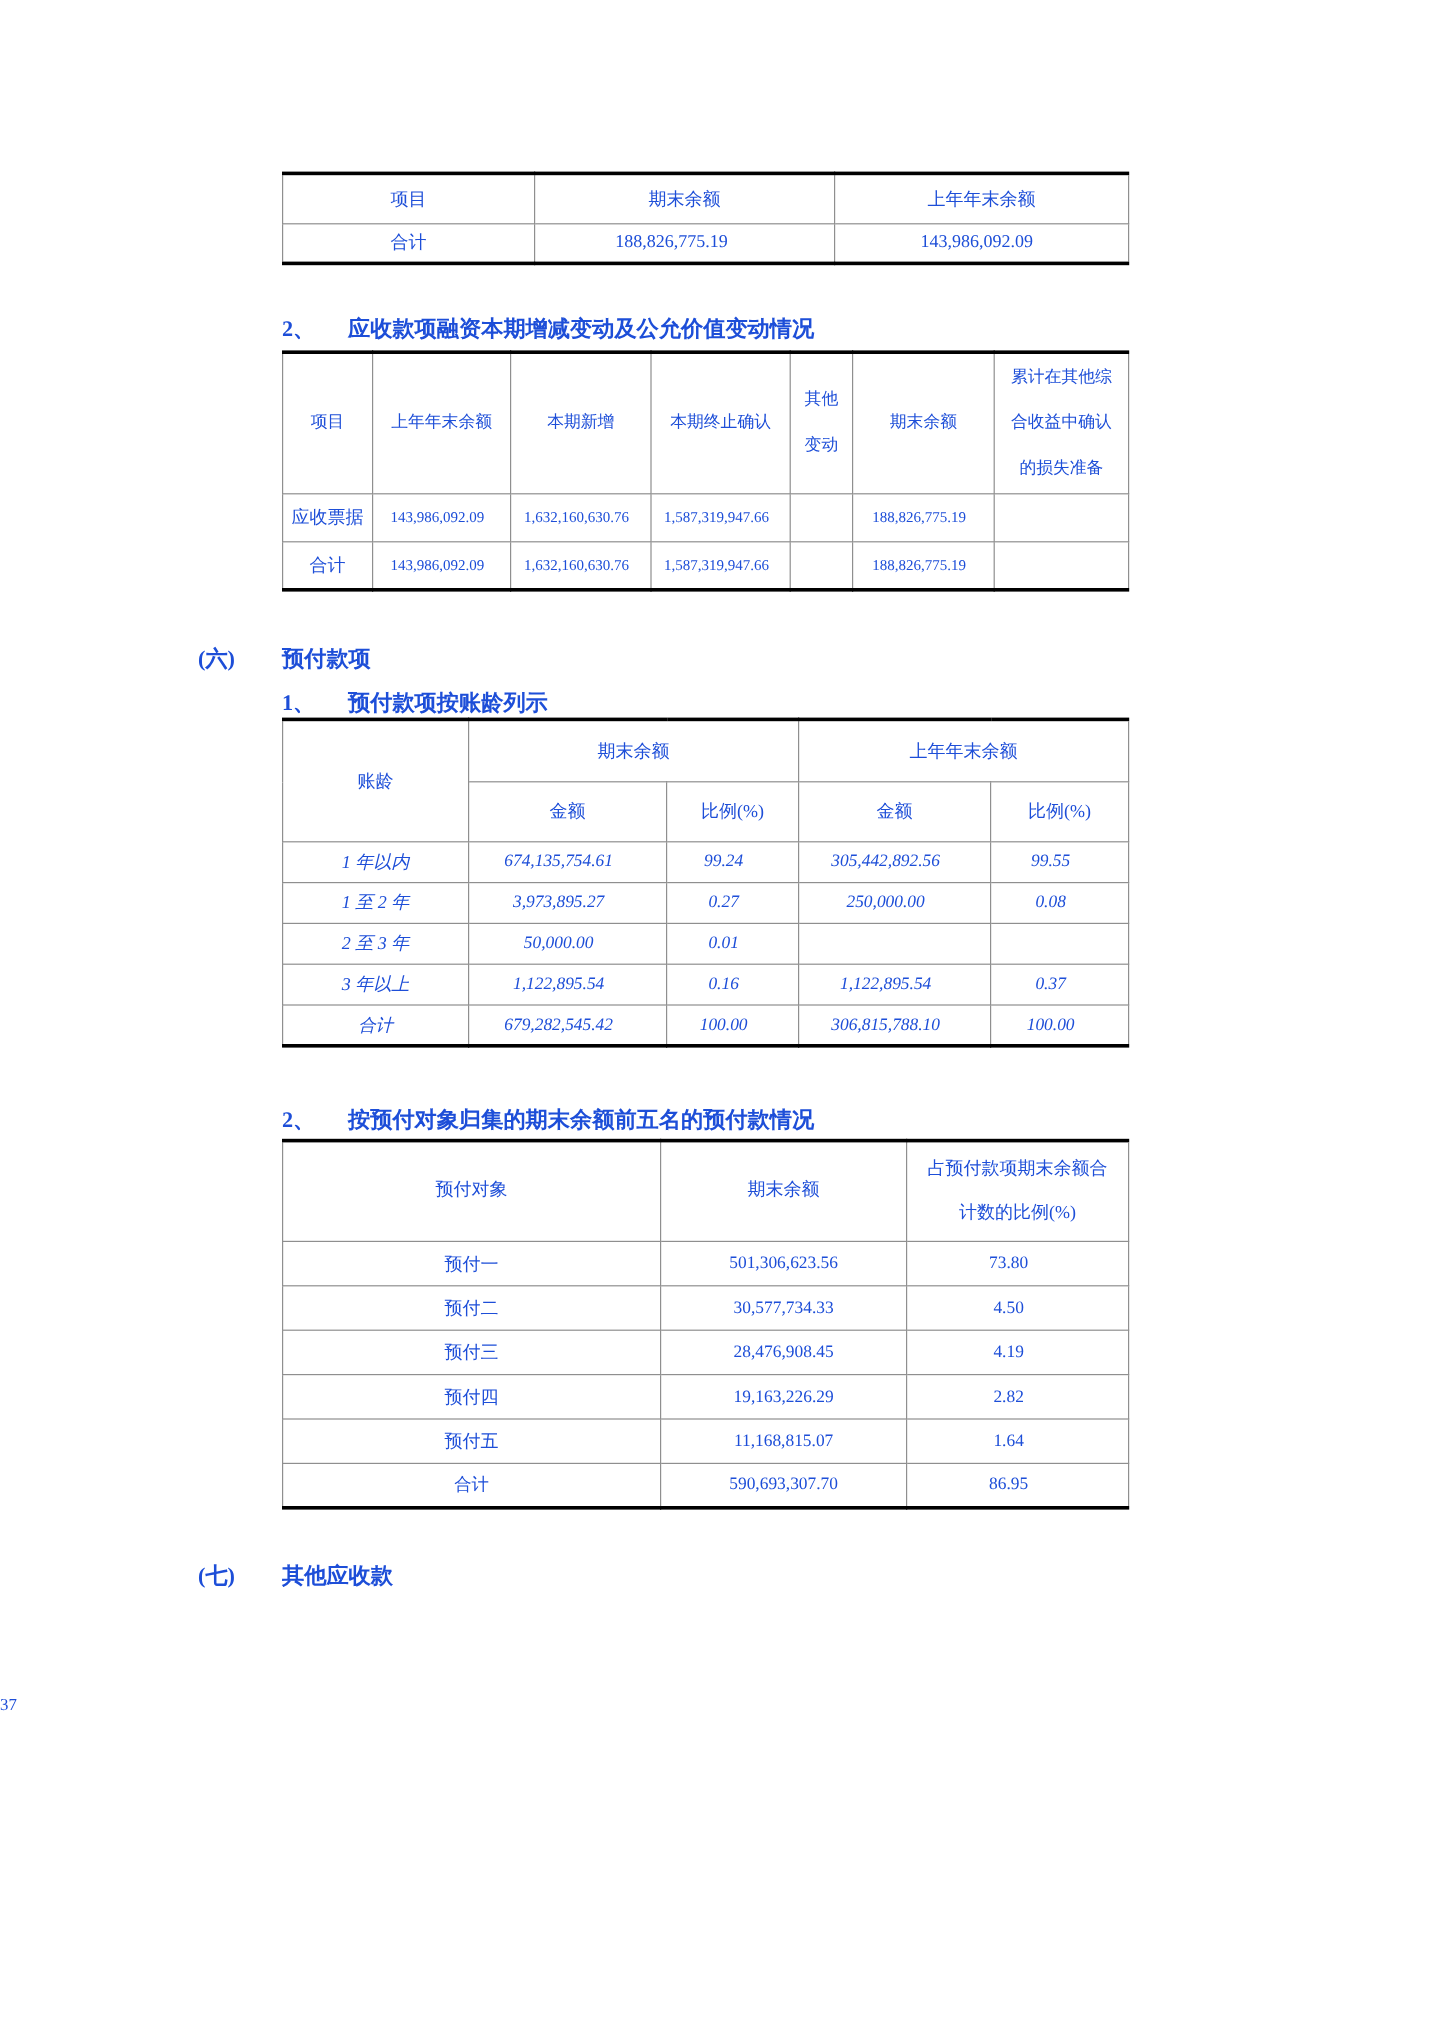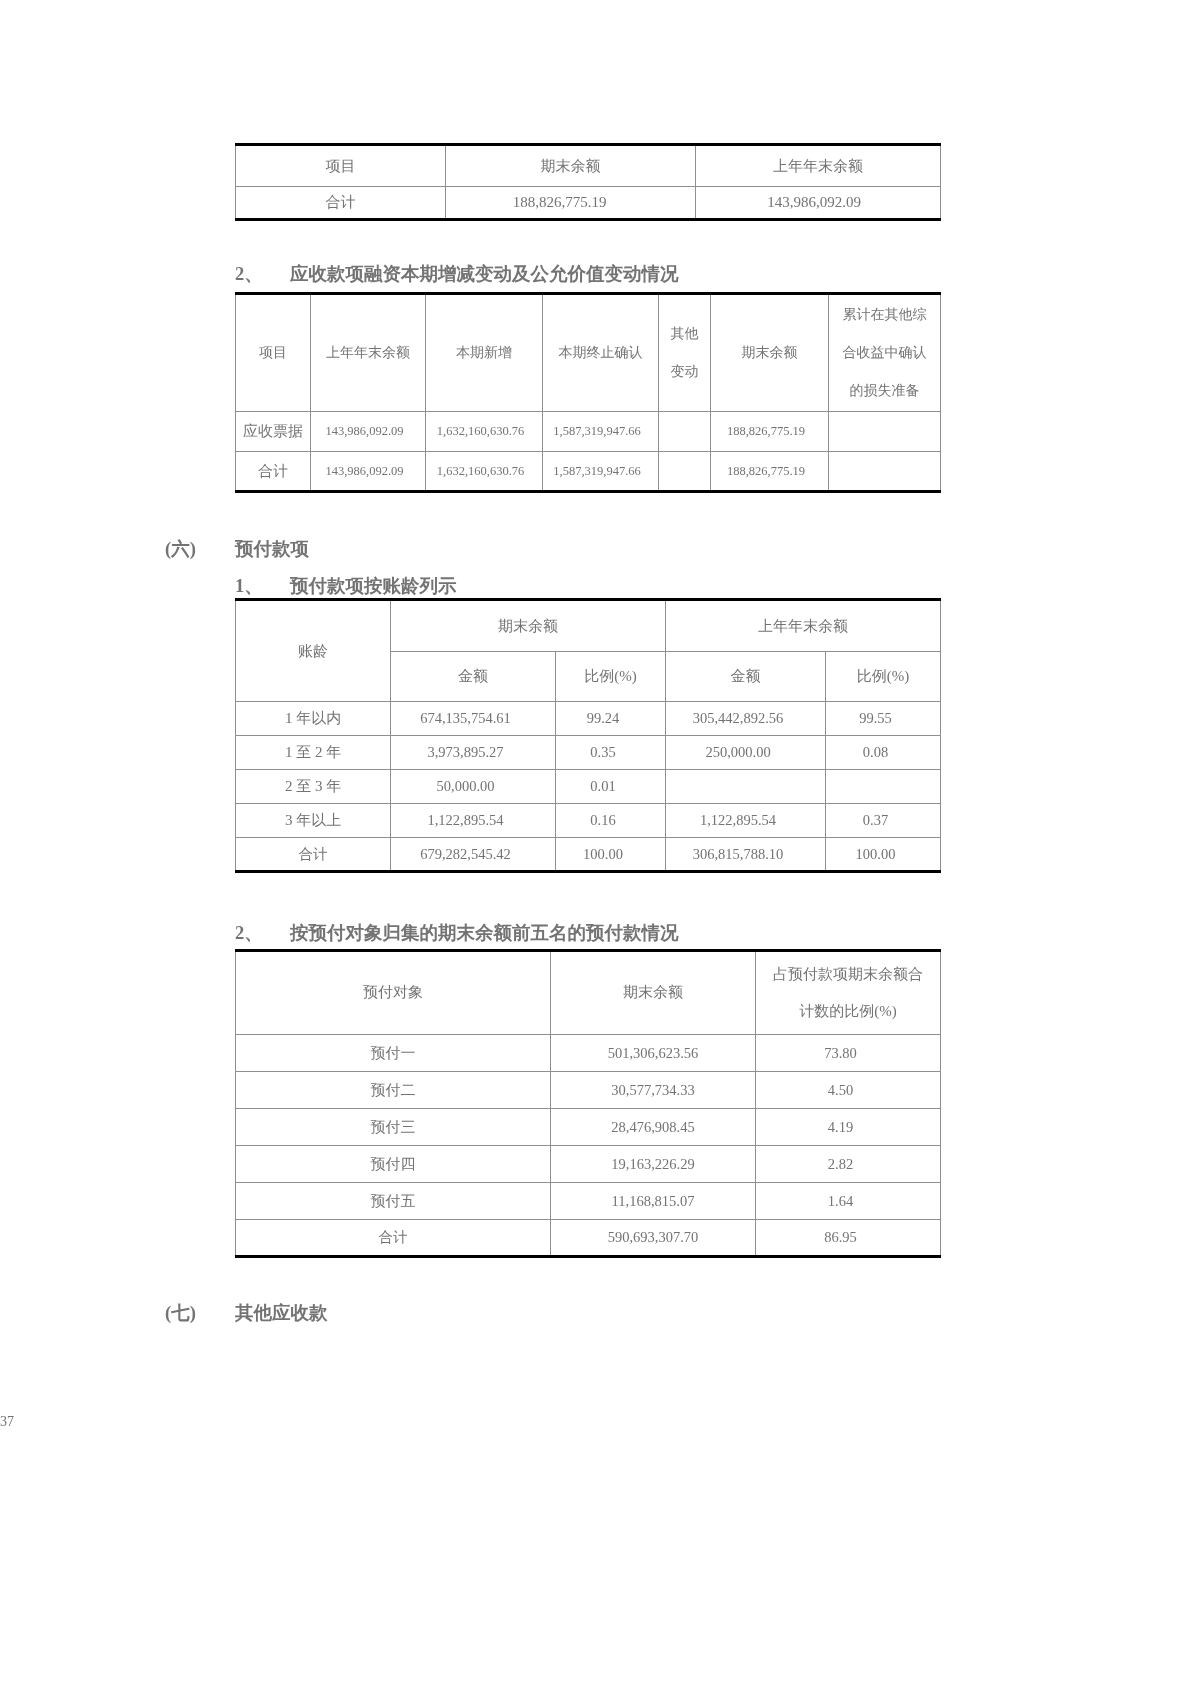--- a/index.html
+++ b/index.html
@@ -2,21 +2,21 @@
 <html><head>
 <meta charset="utf-8">
 <style>
   html,body{margin:0;padding:0;background:#ffffff;}
   .page{
     position:relative;
     width:1200px;
     height:1696px;
     background:#ffffff;
     font-family:"Liberation Serif","DejaVu Serif",serif;
-    color:#737373;
+    color:#1d4ed8;
     overflow:hidden;
   }
   
   table.fin{
     border-collapse:collapse;
     table-layout:fixed;
     position:absolute;
     border-top:3px solid #000;
     border-bottom:3px solid #000;
   }
@@ -45,21 +45,21 @@
   #t2 td{font-size:12.5px;padding-right:7px;}
   #t2 td.t2lbl{font-size:15px;padding-right:0;}
   .w2{display:inline-block;max-width:2.2em;line-height:2.7;}
   .w6{display:inline-block;max-width:6.3em;line-height:2.7;}
   
   #t3{left:235px;top:598px;width:705px;}
   #t3 th{font-size:15px;}
   #t3 tr.h1{height:52px;}
   #t3 tr.h2{height:50px;}
   #t3 tr.dr{height:34px;}
-  #t3 td{font-size:14.5px;}
+  #t3 td{font-size:14.5px;font-style:italic;}
   #t3 td.lbl{font-size:15px;}
   #t3 .num{padding-right:15px;}
   
   #t4{left:235px;top:949px;width:705px;}
   #t4 th{font-size:15px;line-height:2.5;}
   #t4 tr.hd{height:84px;}
   #t4 tr.dr{height:37px;}
   #t4 td{font-size:14.5px;}
   #t4 td.lbl{font-size:15px;}
   #t4 .amt{}
@@ -198,21 +198,21 @@
     <tr class="dr">
       <td class="lbl">1 年以内</td>
       <td class="num">674,135,754.61</td>
       <td class="num">99.24</td>
       <td class="num">305,442,892.56</td>
       <td class="num">99.55</td>
     </tr>
     <tr class="dr">
       <td class="lbl">1 至 2 年</td>
       <td class="num">3,973,895.27</td>
-      <td class="num">0.35</td>
+      <td class="num">0.27</td>
       <td class="num">250,000.00</td>
       <td class="num">0.08</td>
     </tr>
     <tr class="dr">
       <td class="lbl">2 至 3 年</td>
       <td class="num">50,000.00</td>
       <td class="num">0.01</td>
       <td class="num"></td>
       <td class="num"></td>
     </tr>

